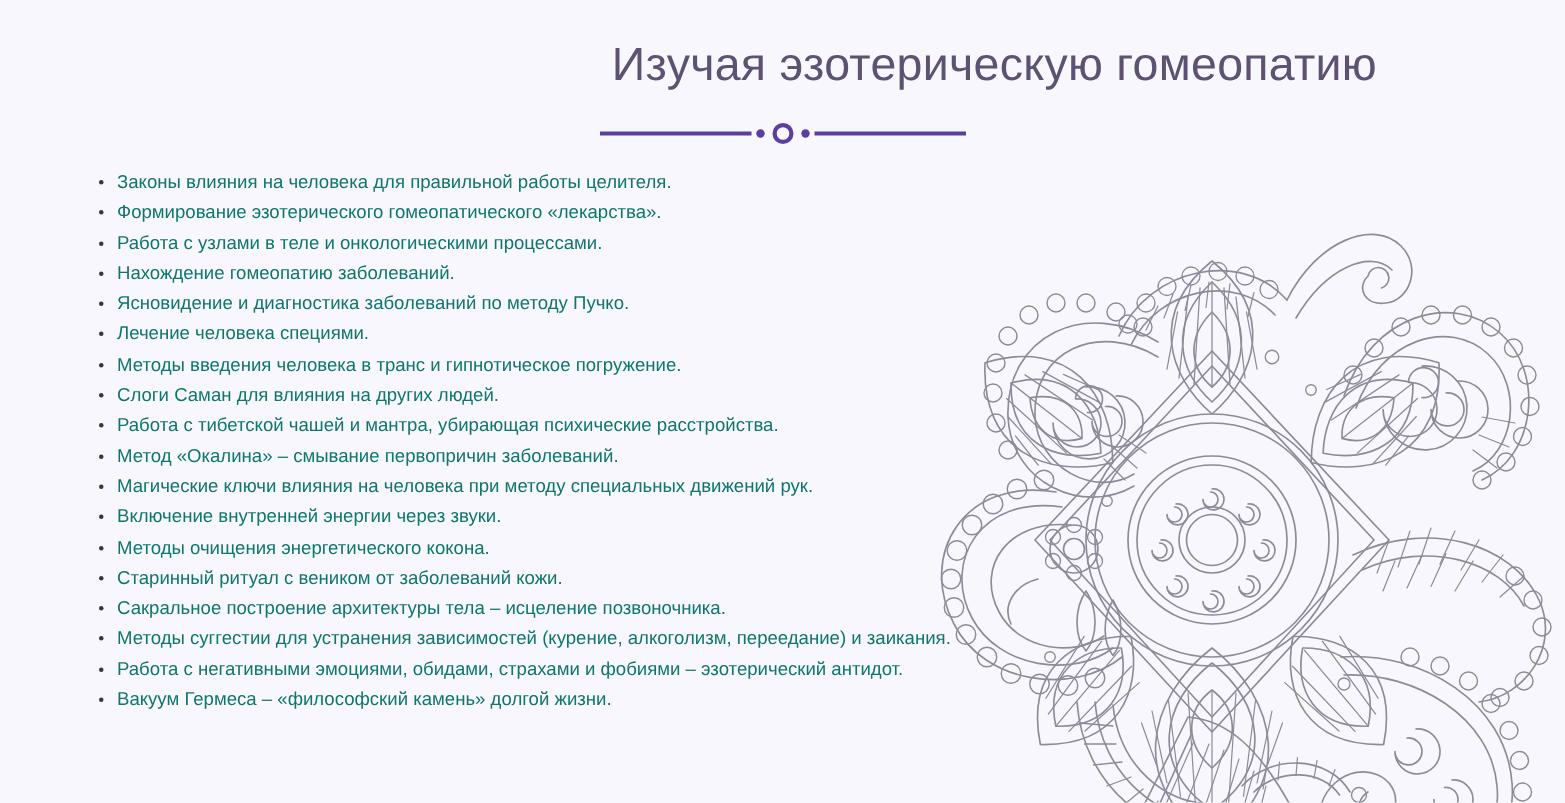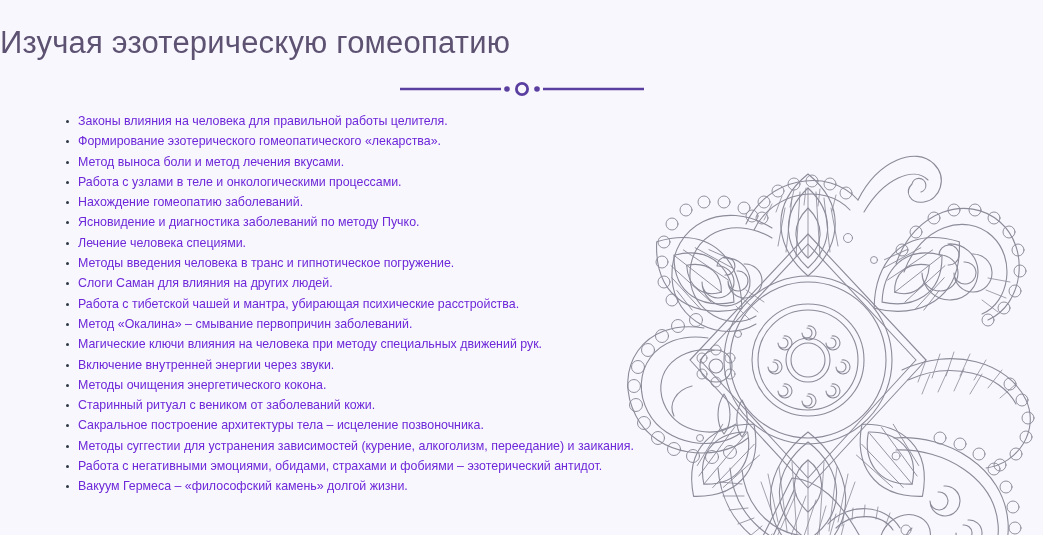--- a/index.html
+++ b/index.html
@@ -21,21 +21,21 @@
     height: 535px;
     overflow: hidden;
   }
 
   
   .title-block {
     position: absolute;
     top: 24px;
     left: 0;
     width: 918px;
-    text-align: left;
+    text-align: right;
   }
   .page-title {
     margin: 0;
     font-weight: 400;
     font-size: 31px;
     line-height: 38px;
     letter-spacing: 0.2px;
     color: #5d5272;
     font-family: "Liberation Sans", "DejaVu Sans", sans-serif;
   }
@@ -63,21 +63,21 @@
     padding: 0;
     list-style: none;
   }
   .content-list li {
     position: relative;
     margin: 0;
     padding: 0 0 0 16px;
     height: 20.3px;
     line-height: 20.3px;
     font-size: 12.4px;
-    color: #6d28d9;
+    color: #0f766e;
     white-space: nowrap;
     font-family: "Liberation Sans", "DejaVu Sans", sans-serif;
   }
   .content-list li::before {
     content: "";
     position: absolute;
     left: 4px;
     top: 9px;
     width: 3px;
     height: 3px;
@@ -111,21 +111,20 @@
       <line x1="143" y1="7" x2="244" y2="7" stroke="#5b3fa0" stroke-width="2.6"></line>
       <circle cx="107" cy="7" r="2.8" fill="#5b3fa0"></circle>
       <circle cx="137" cy="7" r="2.8" fill="#5b3fa0"></circle>
       <circle cx="122" cy="7" r="5.6" fill="none" stroke="#5b3fa0" stroke-width="2.8"></circle>
     </svg>
   </div>
 
   <ul class="content-list">
     <li>Законы влияния на человека для правильной работы целителя.</li>
     <li>Формирование эзотерического гомеопатического «лекарства».</li>
-    <li>Метод выноса боли и метод лечения вкусами.</li>
     <li>Работа с узлами в теле и онкологическими процессами.</li>
     <li>Нахождение гомеопатию заболеваний.</li>
     <li>Ясновидение и диагностика заболеваний по методу Пучко.</li>
     <li>Лечение человека специями.</li>
     <li>Методы введения человека в транс и гипнотическое погружение.</li>
     <li>Слоги Саман для влияния на других людей.</li>
     <li>Работа с тибетской чашей и мантра, убирающая психические расстройства.</li>
     <li>Метод «Окалина» – смывание первопричин заболеваний.</li>
     <li>Магические ключи влияния на человека при методу специальных движений рук.</li>
     <li>Включение внутренней энергии через звуки.</li>

